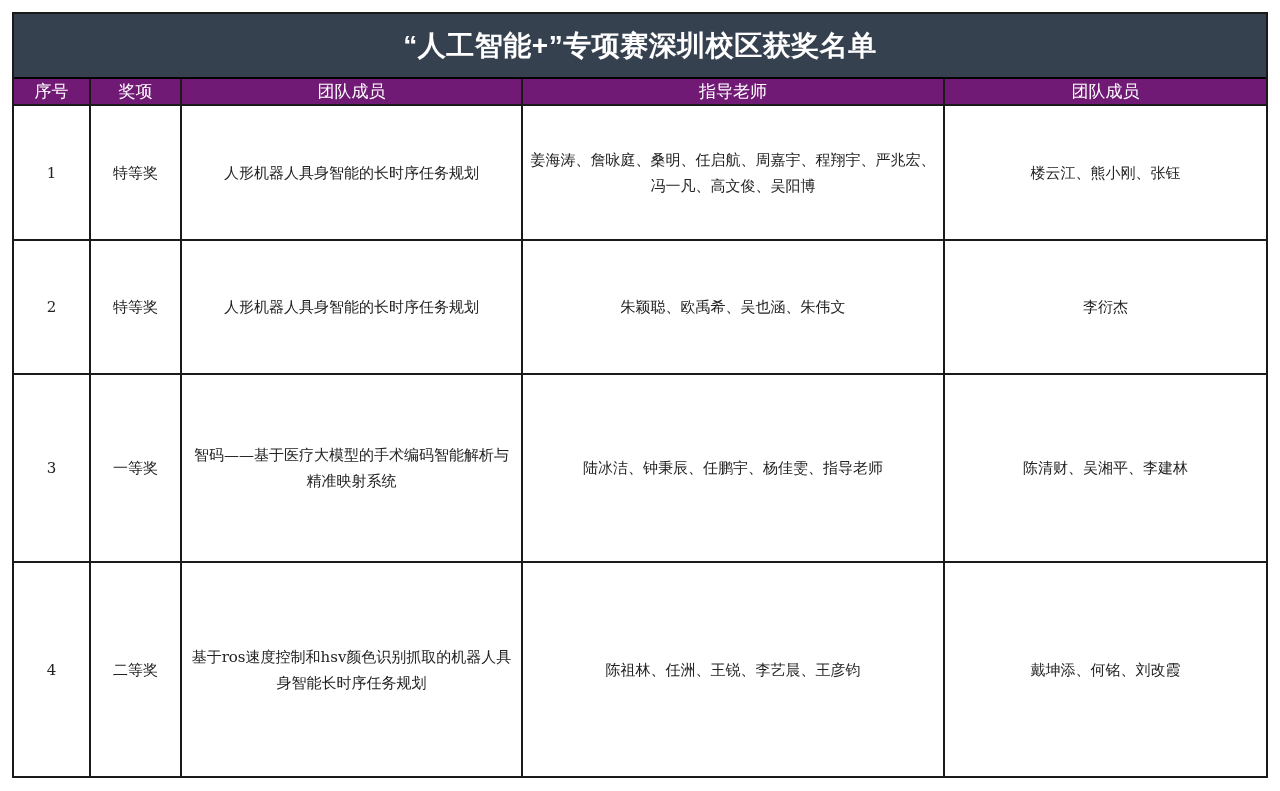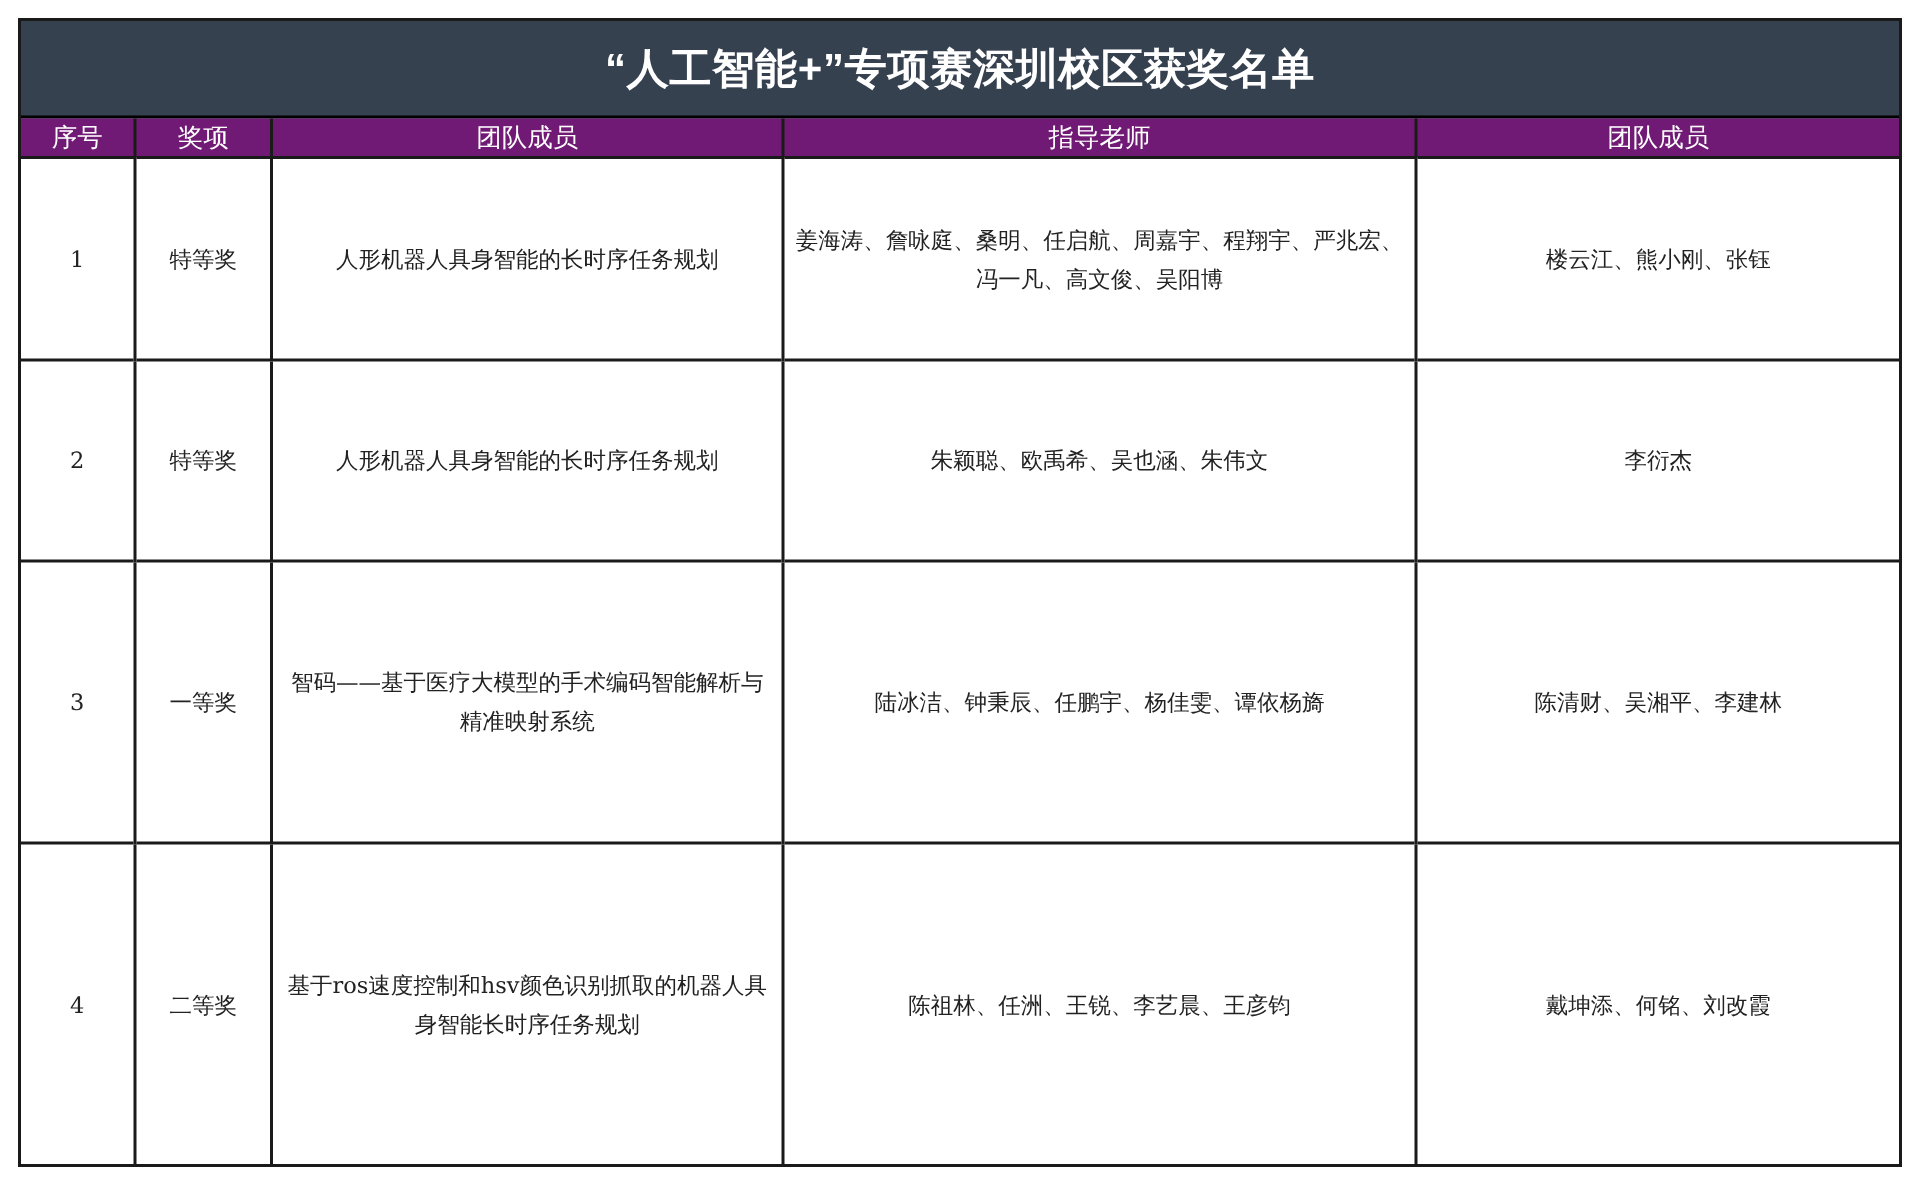--- a/index.html
+++ b/index.html
@@ -121,21 +121,21 @@
         <td class="idx">2</td>
         <td>特等奖</td>
         <td>人形机器人具身智能的长时序任务规划</td>
         <td>朱颖聪、欧禹希、吴也涵、朱伟文</td>
         <td>李衍杰</td>
       </tr>
       <tr class="body-row row-3">
         <td class="idx">3</td>
         <td>一等奖</td>
         <td>智码——基于医疗大模型的手术编码智能解析与精准映射系统</td>
-        <td>陆冰洁、钟秉辰、任鹏宇、杨佳雯、谭依杨旖</td>
+        <td>陆冰洁、钟秉辰、任鹏宇、杨佳雯、指导老师</td>
         <td>陈清财、吴湘平、李建林</td>
       </tr>
       <tr class="body-row row-4">
         <td class="idx">4</td>
         <td>二等奖</td>
         <td>基于ros速度控制和hsv颜色识别抓取的机器人具身智能长时序任务规划</td>
         <td>陈祖林、任洲、王锐、李艺晨、王彦钧</td>
         <td>戴坤添、何铭、刘改霞</td>
       </tr>
     </tbody>

